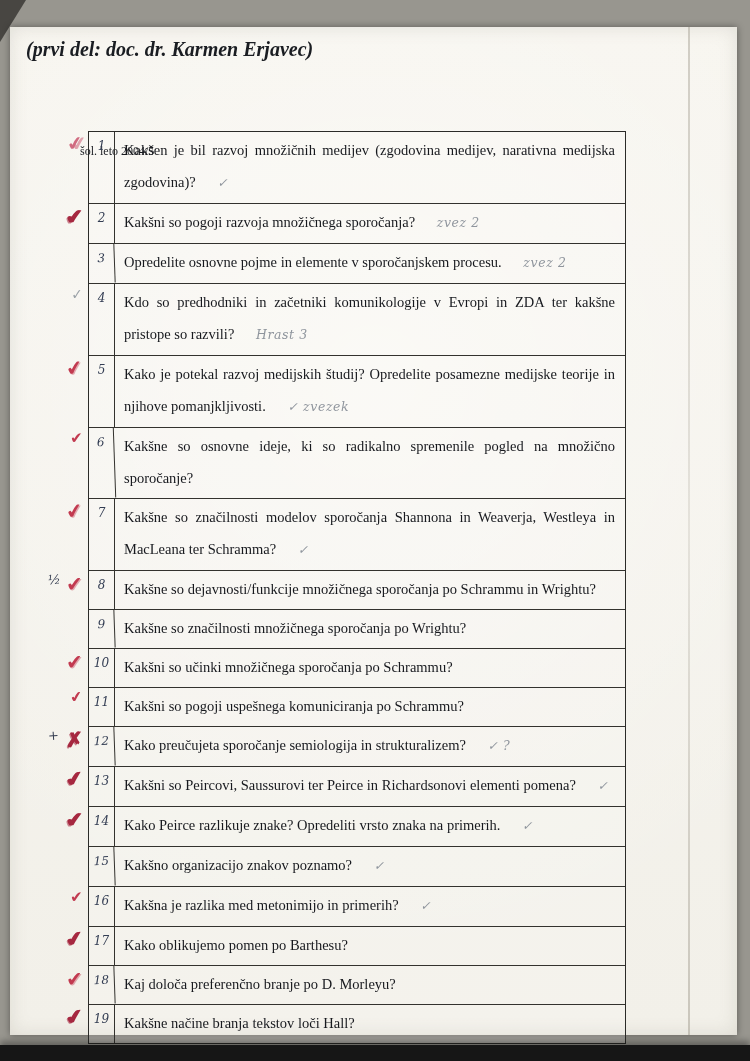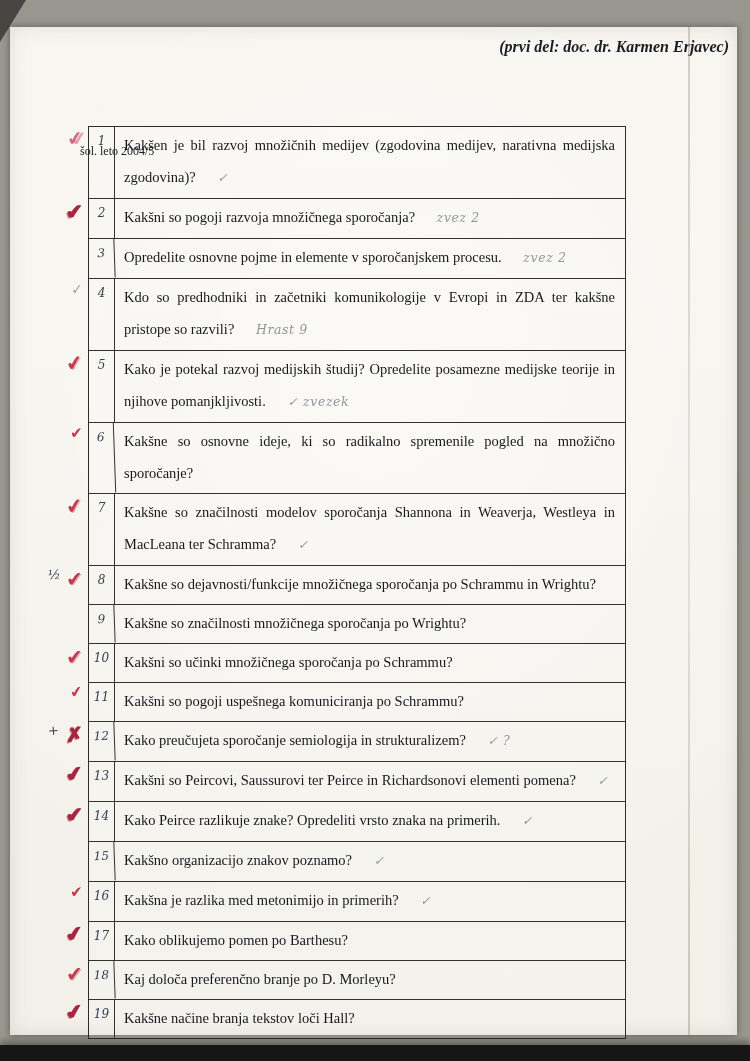--- a/index.html
+++ b/index.html
@@ -31,22 +31,22 @@
     position:absolute;left:0;right:0;bottom:0;height:16px;background:#161616;
     box-shadow:0 -4px 6px rgba(0,0,0,.35);
   }
 
   .title{
     margin:68px 0 0;text-align:center;
     font-size:17.5px;font-weight:bold;font-style:italic;color:var(--ink,#1a1d22);
     letter-spacing:.2px;
   }
   .subtitle{
-    margin:11px 8px 0;text-align:right;
-    font-size:16px;font-weight:bold;font-style:italic;color:var(--ink,#1a1d22);
+    margin:11px 16px 0;text-align:left;
+    font-size:20px;font-weight:bold;font-style:italic;color:var(--ink,#1a1d22);
   }
   .school-year{
     position:absolute;left:70px;top:117px;
     font-size:12px;color:var(--ink,#1a1d22);
   }
 
   
   .qtable{
     margin:70px 0 0 78px;width:536px;
     border:1.6px solid #2b2b28;
@@ -148,21 +148,21 @@
   </div>
 
   <div class="q-row">
     <div class="q-mark">
 
       <span class="mark mk-pencil">✓</span>
     </div>
     <div class="q-num">4</div>
     <div class="q-text-cell">
       <span class="q-text">Kdo so predhodniki in začetniki komunikologije v Evropi in ZDA ter kakšne pristope so razvili?</span>
-      <span class="note">Hrast 9</span>
+      <span class="note">Hrast 3</span>
     </div>
   </div>
 
   <div class="q-row">
     <div class="q-mark">
 
       <span class="mark mk-red">✔</span>
     </div>
     <div class="q-num">5</div>
     <div class="q-text-cell">

